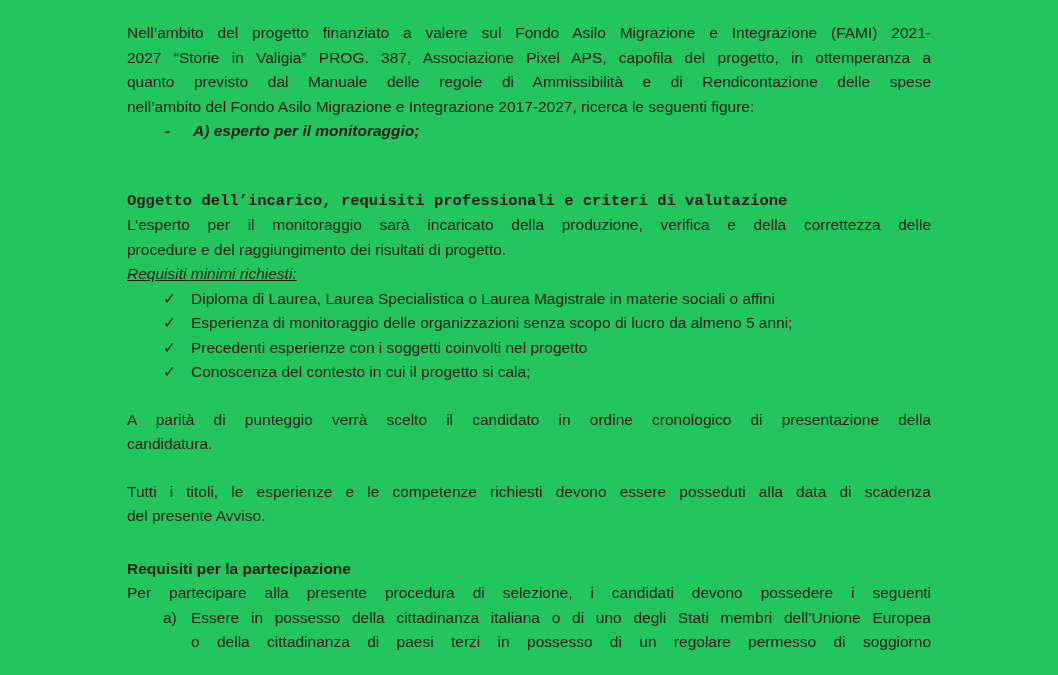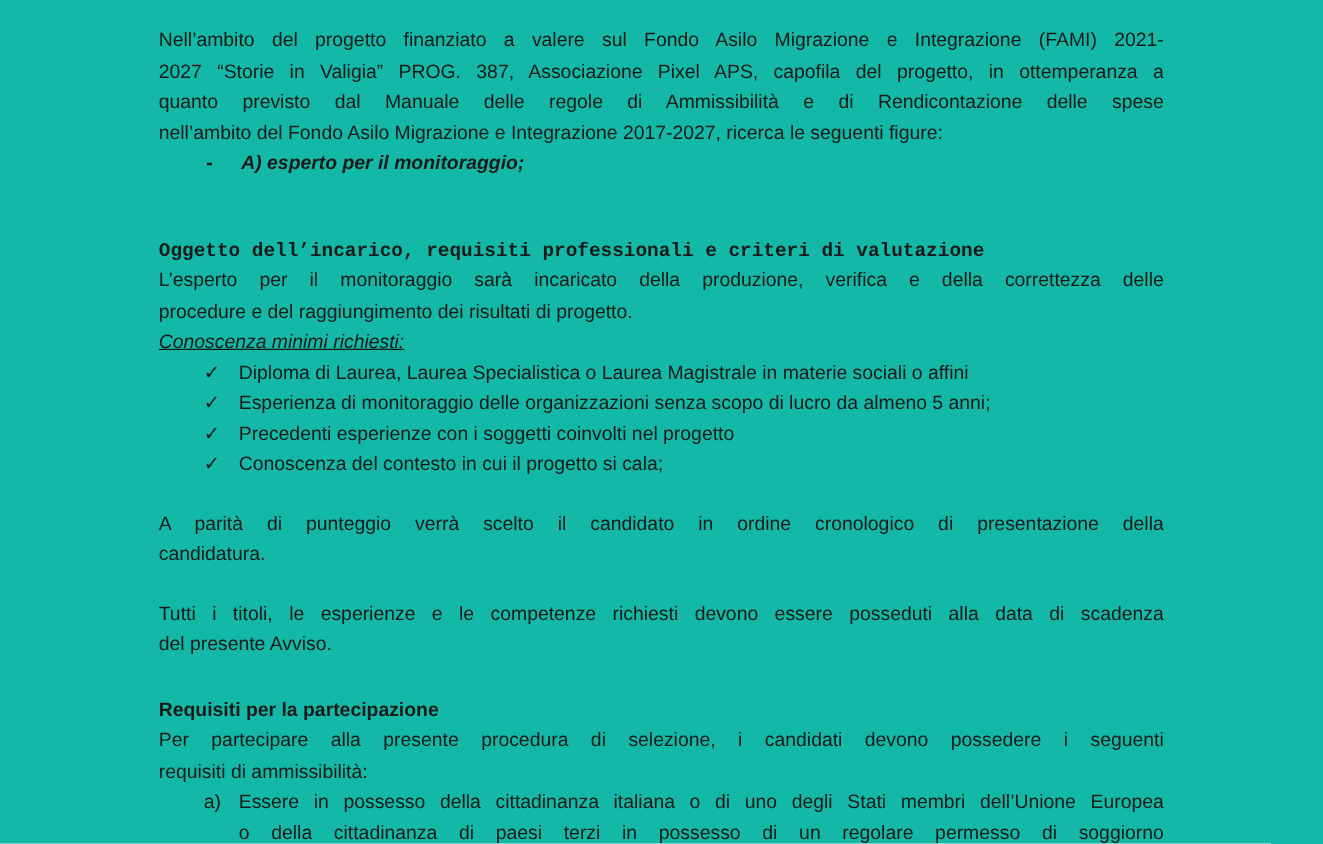--- a/index.html
+++ b/index.html
@@ -5,21 +5,21 @@
   html, body {
     margin: 0;
     padding: 0;
     background: #ffffff;
   }
   .page {
     position: relative;
     width: 1058px;
     height: 675px;
     overflow: hidden;
-    background: #14b8a6;
+    background: #22c55e;
     font-family: "Liberation Sans", sans-serif;
     color: #1a1a1a;
   }
   .content {
     position: absolute;
     left: 127px;
     top: 21px;
     width: 804px;
     font-size: 15.5px;
     line-height: 24.5px;
@@ -64,21 +64,21 @@
       <div class="line">nell’ambito del Fondo Asilo Migrazione e Integrazione 2017-2027, ricerca le seguenti figure:</div>
     </div>
 
     <div class="line dash-line bolditalic">
       <span class="marker">-</span><span>A) esperto per il monitoraggio;</span>
     </div>
 
     <div class="line bold gap-section">Oggetto dell’incarico, requisiti professionali e criteri di valutazione</div>
     <div class="line just">L’esperto per il monitoraggio sarà incaricato della produzione, verifica e della correttezza delle</div>
     <div class="line">procedure e del raggiungimento dei risultati di progetto.</div>
-    <div class="line"><span class="italic-underline">Conoscenza minimi richiesti:</span></div>
+    <div class="line"><span class="italic-underline">Requisiti minimi richiesti:</span></div>
 
     <div>
       <div class="line check-line">
         <span class="marker">✓</span><span>Diploma di Laurea, Laurea Specialistica o Laurea Magistrale in materie sociali o affini</span>
       </div>
       <div class="line check-line">
         <span class="marker">✓</span><span>Esperienza di monitoraggio delle organizzazioni senza scopo di lucro da almeno 5 anni;</span>
       </div>
       <div class="line check-line">
         <span class="marker">✓</span><span>Precedenti esperienze con i soggetti coinvolti nel progetto</span>
@@ -93,21 +93,20 @@
       <div class="line">candidatura.</div>
     </div>
 
     <div>
       <div class="line just gap-par">Tutti i titoli, le esperienze e le competenze richiesti devono essere posseduti alla data di scadenza</div>
       <div class="line">del presente Avviso.</div>
     </div>
 
     <div class="line bold gap-section-lg">Requisiti per la partecipazione</div>
     <div class="line just">Per partecipare alla presente procedura di selezione, i candidati devono possedere i seguenti</div>
-    <div class="line">requisiti di ammissibilità:</div>
 
     <div>
       <div class="line alpha-line just">
         <span class="marker">a)</span><span>Essere in possesso della cittadinanza italiana o di uno degli Stati membri dell’Unione Europea</span>
       </div>
       <div class="line alpha-cont just">o della cittadinanza di paesi terzi in possesso di un regolare permesso di soggiorno</div>
     </div>
 
   </div>
 </div>

